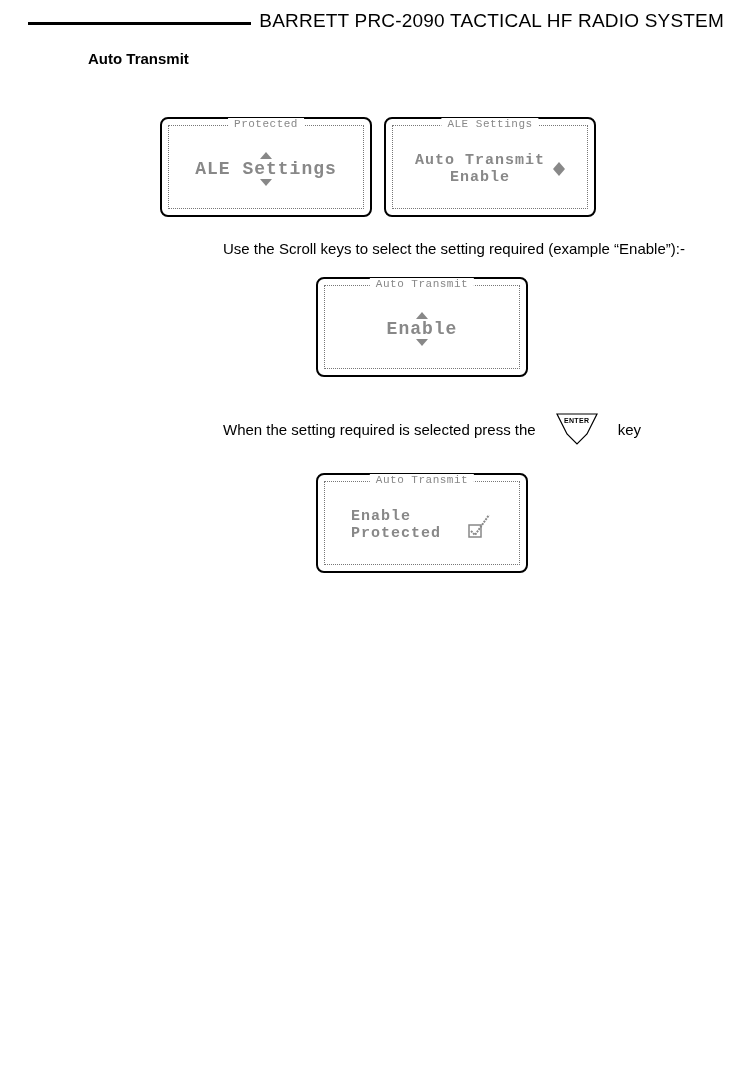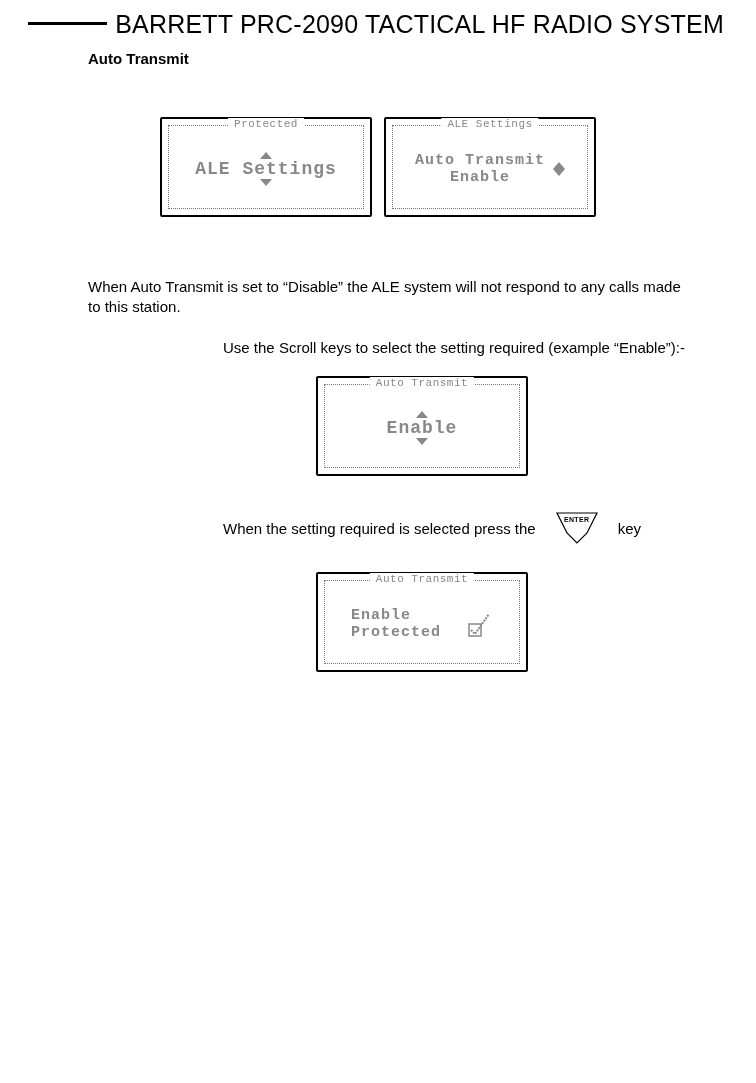--- a/index.html
+++ b/index.html
@@ -28,40 +28,40 @@
     top: 12px;
     left: 0;
     right: 0;
   }
   .header-title {
     position: absolute;
     right: 0;
     top: 0;
     background: #fff;
     padding: 0 4px 0 8px;
-    font-size: 25px;
+    font-size: 19px;
     font-weight: normal;
     letter-spacing: 0.2px;
   }
   .section-title {
     font-weight: bold;
     font-size: 15px;
     margin: 14px 0 0 60px;
   }
   .lcd-row {
     display: flex;
     gap: 12px;
     justify-content: center;
     margin: 50px auto 0 auto;
   }
   .lcd {
     width: 212px;
     height: 100px;
     border: 2px solid #000;
-    border-radius: 2px;
+    border-radius: 8px;
     position: relative;
     box-sizing: border-box;
     background: #fff;
   }
   .lcd-inner {
     position: absolute;
     inset: 6px 6px 6px 6px;
   }
   .dotted-frame {
     position: absolute;
@@ -269,21 +269,20 @@
             <div class="arrows-v">
                 <span class="down"></span>
               </div>
           </div>
         </div>
       </div>
     </div>
 
   </div>
 
-  <div class="paragraph">When Auto Transmit is set to “Disable” the ALE system will not respond to any calls made to this station.</div>
 
   <div class="indent-paragraph">
     <span>Use the </span><span class="bold">Scroll keys</span><span> to select the setting required (example “Enable”):-</span>
   </div>
 
   <div class="lcd-center">
     <div class="lcd">
       <div class="lcd-inner">
         <div class="dotted-frame"></div>
         <div class="lcd-head">Auto Transmit</div>

